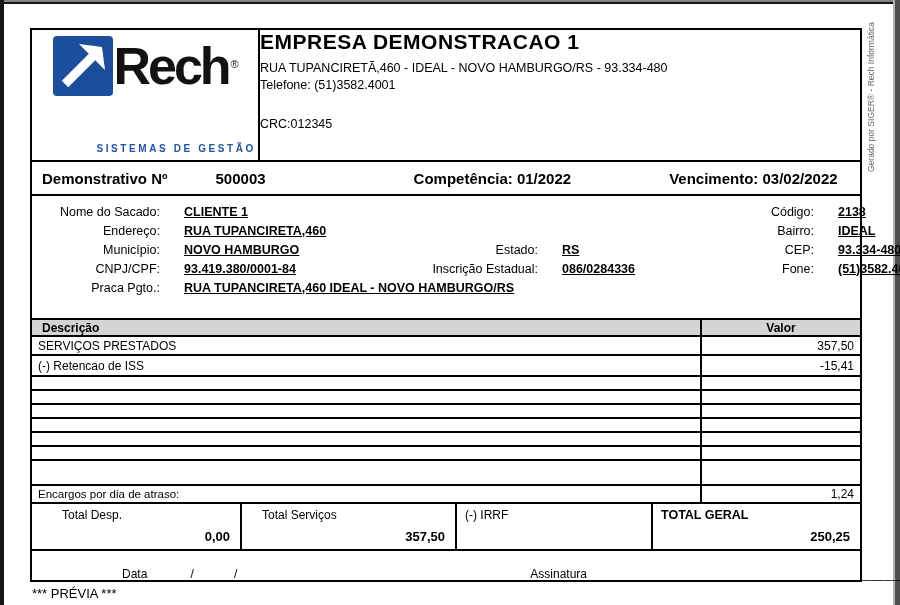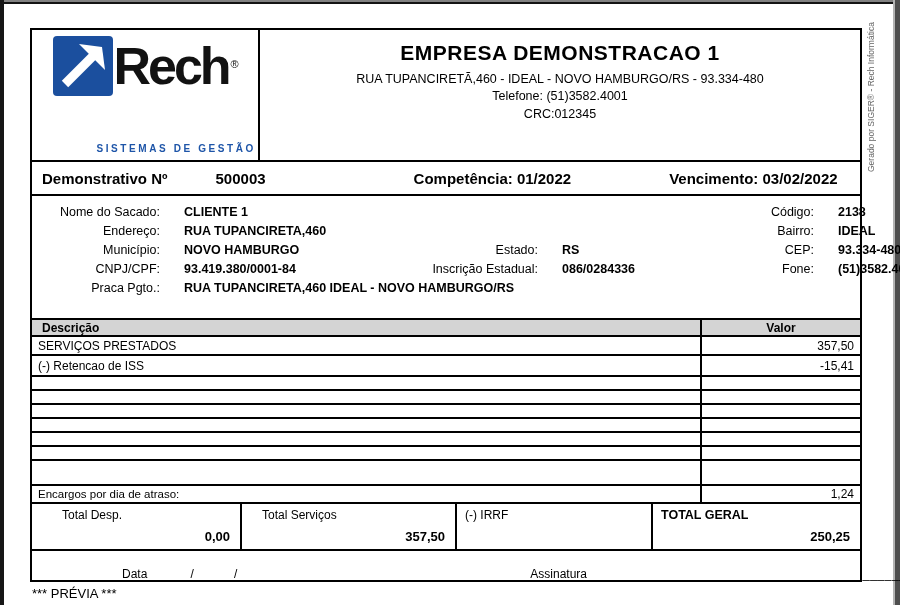--- a/index.html
+++ b/index.html
@@ -25,44 +25,44 @@
 
   
   .header { display:flex; height:132px; border-bottom:2px solid #000; }
   .logo-cell { width:228px; border-right:2px solid #000; display:flex; flex-direction:column; align-items:center; justify-content:center;gap:32px; }
   .logo-row { display:flex; align-items:center; }
   .arrow-box { width:60px; height:60px; display:block; }
   .wordmark { font-size:52px; font-weight:bold; letter-spacing:-3px; line-height:56px; color:#121212; position:relative; padding-right:8px; }
   .wordmark sup { font-size:11px; font-weight:normal; position:absolute; top:-2px; right:-2px; letter-spacing:0; }
   .tagline { font-size:10px; font-weight:bold; letter-spacing:2.6px; color:#1e55a8; margin-top:15px; align-self:flex-end; margin-right:2px; white-space:nowrap; }
 
-  .company-cell { flex:1; text-align:center; padding-top:11px; }
+  .company-cell { flex:1; }
   .company-name { font-size:21px; font-weight:bold; letter-spacing:0.5px; margin-bottom:6px; }
   .company-line { font-size:12.5px; line-height:17px; }
-  .company-crc { font-size:12.5px; margin-top:2px; }
+  .company-crc { font-size:12.5px; margin-top:23px; }
 
   
   .stmt-row { height:34px; border-bottom:2px solid #000; display:flex; align-items:center; font-weight:bold; font-size:15px; white-space:nowrap; }
   .stmt-label { margin-left:10px; }
   .stmt-number { margin-left:48px; }
   .stmt-comp { margin-left:148px; }
   .stmt-venc { margin-left:98px; }
 
   
   .client {
     height:122px; padding-top:6px;
     display:grid;
     grid-template-columns:128px 170px 160px 122px 106px 1fr;
     column-gap:24px;
     grid-auto-rows:19px;
     font-size:12.5px;
     align-items:center;
   }
   .lab { text-align:right; white-space:nowrap; }
-  .val { font-weight:bold; white-space:nowrap; }
+  .val { font-weight:bold; white-space:nowrap;text-decoration:underline; }
   .span-rest { grid-column: 2 / 7; }
 
   
   .items-header { height:19px; display:flex; background:#d4d4d4; border-top:2px solid #000; border-bottom:2px solid #000; font-weight:bold; font-size:12px; }
   .ih-desc { flex:1; padding-left:10px; display:flex; align-items:center; }
   .ih-val  { width:160px; border-left:2px solid #000; display:flex; align-items:center; justify-content:center; }
   .irow { display:flex; border-bottom:2px solid #000; font-size:12px; }
   .irow .rd { flex:1; padding-left:6px; display:flex; align-items:center; }
   .irow .rv { width:160px; border-left:2px solid #000; display:flex; align-items:center; justify-content:flex-end; padding-right:6px; }
   .h-data1 { height:19px; } .h-data2 { height:21px; }

